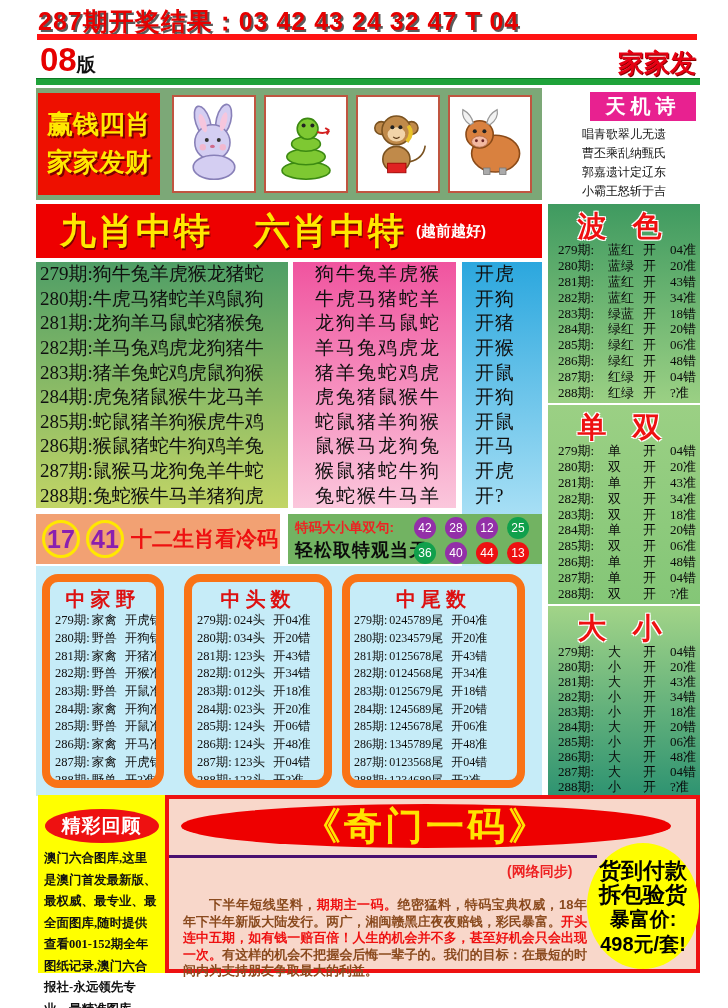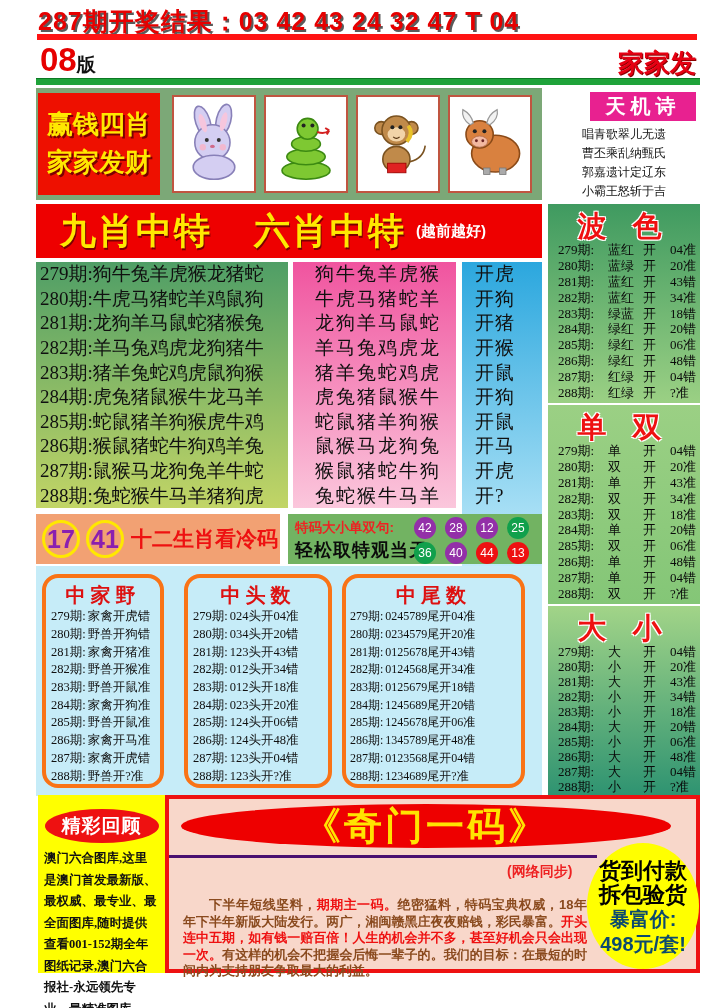--- a/index.html
+++ b/index.html
@@ -70,30 +70,30 @@
   .sballs { position: absolute; left: 126px; top: 3px; display: grid;
     grid-template-columns: repeat(4, 23px); gap: 3px 8px; }
   .sball { width: 22px; height: 22px; border-radius: 50%; color: #fff; font-size: 12px; font-weight: normal;
     display: flex; align-items: center; justify-content: center; }
   .sball.purple { background: #9330a8; }
   .sball.green { background: #11a04c; }
   .sball.red { background: #ee1111; }
 
   
   .bluebg { position: absolute; left: 36px; top: 566px; width: 506px; height: 230px; background: #c6ecf8; }
-  .pillar { position: absolute; top: 8px; height: 214px; border: 4px solid #f97316; border-radius: 16px;
+  .pillar { position: absolute; top: 8px; height: 214px; border: 8px solid #f97316; border-radius: 16px;
     overflow: hidden; }
   .pl1 { left: 6px; width: 122px; } .pl2 { left: 148px; width: 148px; } .pl3 { left: 306px; width: 183px; }
   .pillar-title { text-align: center; color: #dd1111; font-size: 20px; font-weight: bold;
     font-family: "Liberation Serif", "DejaVu Serif", serif; letter-spacing: 5px; margin-top: 4px; height: 26px; }
   .prow { height: 17.7px; display: flex; align-items: center; white-space: nowrap;
     font-family: "Liberation Serif", "DejaVu Serif", serif; font-size: 12.5px; color: #101010; padding-left: 5px; }
   .pl3 .prow { font-size: 12px; padding-left: 4px; }
   .prow .pv { margin-left: 2px; }
-  .prow .pr { }
+  .prow .pr { margin-left: 8px; }
 
   
   .gsec { position: absolute; left: 548px; width: 152px; }
   .gs-bose { top: 204px; height: 199px; background: linear-gradient(180deg, #3f9a60, #9bd084); }
   .gs-ds   { top: 405px; height: 199px; background: linear-gradient(180deg, #9bd084, #84c677); }
   .gs-dx   { top: 606px; height: 190px; background: linear-gradient(180deg, #a2d488, #2e9371); }
   .gtitle { text-align: center; color: #ee1111; font-size: 29px; font-weight: bold; letter-spacing: 9px;
     padding-top: 3px; height: 38px;
     text-shadow: -1px -1px 0 #fff, 1px -1px 0 #fff, -1px 1px 0 #fff, 1px 1px 0 #fff; }
   .grow { height: 15.9px; display: flex; align-items: center; white-space: nowrap; padding-left: 10px;
@@ -112,21 +112,21 @@
   .qimen-box { position: absolute; left: 165px; top: 795px; width: 535px; height: 178px;
     background: #f8d7ca; border: 4px solid #ee1111; }
   .qimen-oval { position: absolute; left: 12px; top: 5px; width: 490px; height: 44px; background: #ee0000;
     border-radius: 50%; display: flex; align-items: center; justify-content: center;
     color: #ffe400; font-size: 38px; font-weight: bold; letter-spacing: 3px; white-space: nowrap; }
   .purple-line { position: absolute; left: 0; top: 56px; width: 428px; height: 3px; background: #4a1070; }
   .sync { position: absolute; left: 338px; top: 64px; color: #ee2222; font-size: 14px; font-weight: bold; }
   .pay-circle { position: absolute; left: 418px; top: 44px; width: 112px; height: 126px; background: #ffff00;
     border-radius: 50%; text-align: center; padding-top: 16px; }
   .payline { font-size: 22px; font-weight: bold; color: #000; line-height: 24px; white-space: nowrap; }
-  .priceline { font-size: 20px; font-weight: bold; color: #0c4a6e; line-height: 25px; white-space: nowrap; }
+  .priceline { font-size: 20px; font-weight: bold; color: #000000; line-height: 25px; white-space: nowrap; }
   .qimen-body { position: absolute; left: 14px; top: 98px; width: 404px; text-indent: 2em;
     font-size: 13px; font-weight: bold; line-height: 16.5px; text-align: justify; }
   .qimen-body .brown { color: #8a4a1e; }
   .qimen-body .red { color: #ee1111; }
 </style>
 </head>
 <body>
 
 <div class="page">
 

